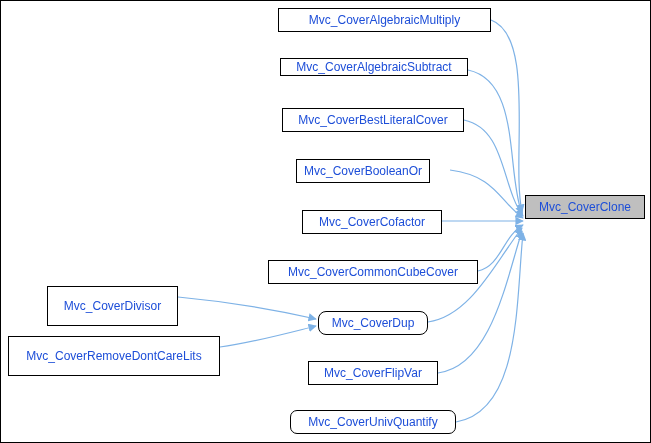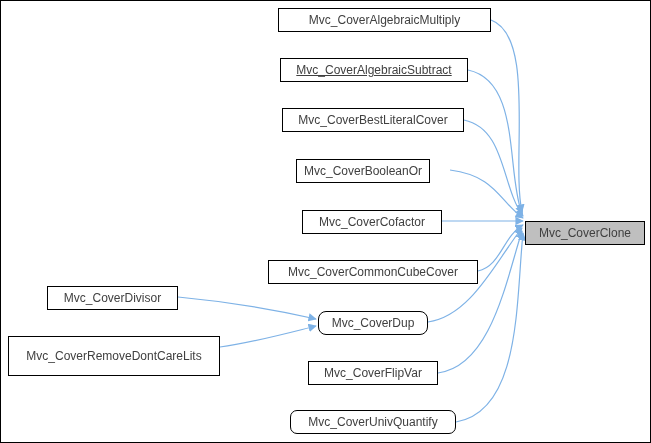--- a/index.html
+++ b/index.html
@@ -35,21 +35,21 @@
   }
   .node {
     position: absolute;
     box-sizing: border-box;
     border: 1px solid var(--node-border, #000);
     background: var(--node-fill, #fff);
     display: flex;
     align-items: center;
     justify-content: center;
     font-size: 12px;
-    color: #404040;
+    color: #1d4ed8;
     white-space: nowrap;
     cursor: pointer;
   }
   .node.target {
     background: var(--target-fill, #BFBFBF);
   }
 </style>
 </head>
 <body>
 
@@ -69,35 +69,35 @@
     <path class="edge" d="M477,270 C500,265 502,235 522,224" marker-end="url(#arrow)"></path>
     <path class="edge" d="M427,321 C470,315 495,260 521,227" marker-end="url(#arrow)"></path>
     <path class="edge" d="M437,372 C490,365 505,280 521,230" marker-end="url(#arrow)"></path>
     <path class="edge" d="M455,421 C520,410 515,300 522,232" marker-end="url(#arrow)"></path>
     <path class="edge" d="M177,296 C230,301 280,310 315,318" marker-end="url(#arrow)"></path>
     <path class="edge" d="M219,346 C250,342 283,333 315,325" marker-end="url(#arrow)"></path>
   </svg>
 
   <div class="node" style="left:277px; top:7px; width:213px; height:24px;">Mvc_CoverAlgebraicMultiply</div>
 
-  <div class="node" style="left:279px; top:57px; width:188px; height:24px;text-decoration:underline;">Mvc_CoverAlgebraicSubtract</div>
+  <div class="node" style="left:279px; top:57px; width:188px; height:18px;">Mvc_CoverAlgebraicSubtract</div>
 
   <div class="node" style="left:281px; top:107px; width:182px; height:24px;">Mvc_CoverBestLiteralCover</div>
 
   <div class="node" style="left:295px; top:158px; width:134px; height:24px;">Mvc_CoverBooleanOr</div>
 
   <div class="node" style="left:301px; top:209px; width:140px; height:24px;">Mvc_CoverCofactor</div>
 
   <div class="node" style="left:267px; top:259px; width:210px; height:24px;">Mvc_CoverCommonCubeCover</div>
 
   <div class="node" style="left:317px; top:310px; width:110px; height:24px;border-radius:8px;">Mvc_CoverDup</div>
 
   <div class="node" style="left:307px; top:360px; width:130px; height:24px;">Mvc_CoverFlipVar</div>
 
   <div class="node" style="left:289px; top:409px; width:166px; height:24px;border-radius:7px;">Mvc_CoverUnivQuantify</div>
 
-  <div class="node target" style="left:524px; top:220px; width:120px; height:24px;">Mvc_CoverClone</div>
+  <div class="node target" style="left:524px; top:194px; width:120px; height:24px;">Mvc_CoverClone</div>
 
-  <div class="node" style="left:46px; top:285px; width:131px; height:24px;">Mvc_CoverDivisor</div>
+  <div class="node" style="left:46px; top:285px; width:131px; height:40px;">Mvc_CoverDivisor</div>
 
   <div class="node" style="left:7px; top:335px; width:212px; height:40px;">Mvc_CoverRemoveDontCareLits</div>
 
 </div>
 
 </body></html>

